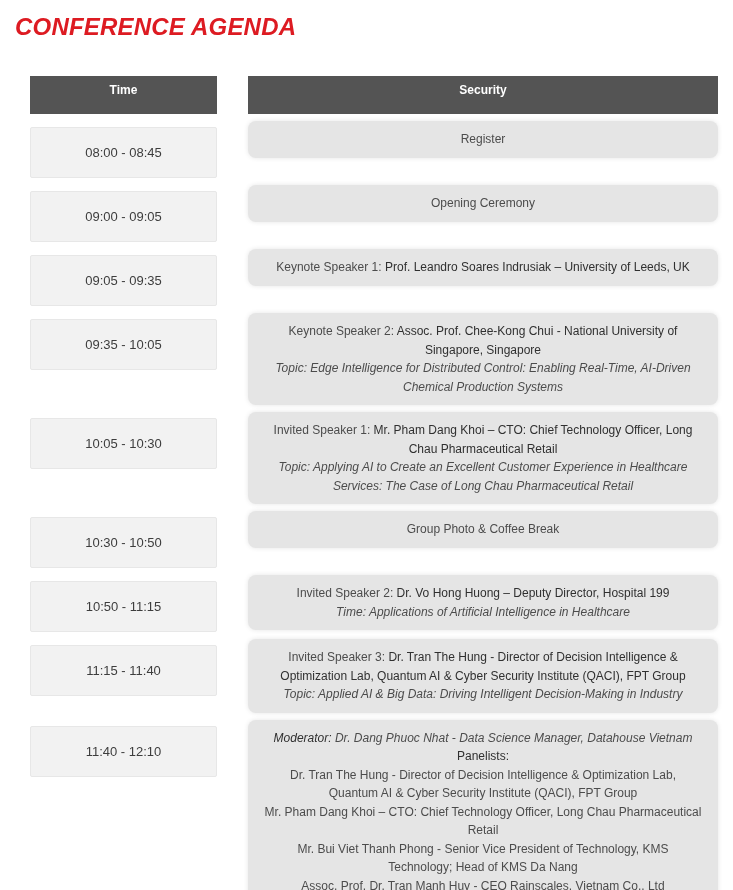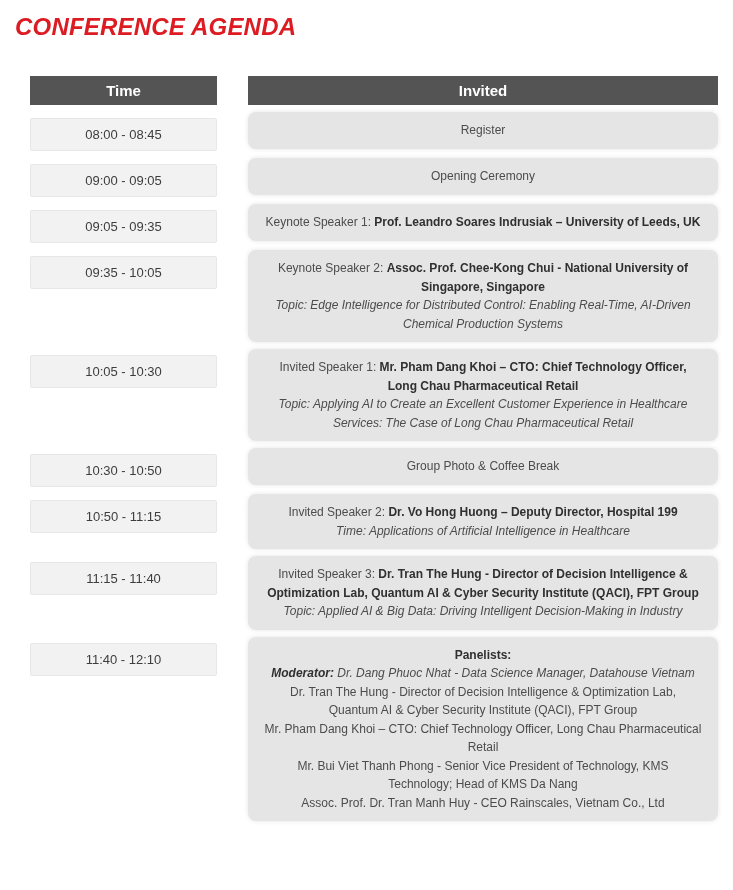--- a/index.html
+++ b/index.html
@@ -39,69 +39,69 @@
   .header-row, .agenda-row {
     display: flex;
     gap: 31px;
     align-items: flex-start;
   }
   .time-col { width: 187px; flex: 0 0 187px; }
   .session-col { flex: 1; }
   .header-cell {
     background: var(--header-bg);
     color: var(--header-text);
-    font-size: 15px;
+    font-size: 12px;
     font-weight: 700;
     text-align: center;
-    height: 29px;
+    height: 38px;
     line-height: 29px;
   }
   .agenda-row { margin-top: 7px; }
   .time-cell {
     width: 187px;
     flex: 0 0 187px;
     margin-top: 6px;
     background: var(--time-bg);
     border: 1px solid var(--time-border);
     border-radius: 2px;
     text-align: center;
     font-size: 13px;
     color: var(--time-text);
-    padding: 8px 0;
+    padding: 17px 0;
     line-height: 15px;
   }
   .session-cell {
     flex: 1;
     background: #e5e5e5;
     border-radius: 8px;
     box-shadow: 0 0 5px rgba(0,0,0,0.10);
     padding: 9px 16px;
     min-height: 37px;
     display: flex;
     flex-direction: column;
     justify-content: center;
     text-align: center;
     font-size: 12px;
     line-height: 18.5px;
     color: var(--session-text);
   }
   .session-line { display: block; }
-  .seg-bold { font-weight: 700; color: var(--session-bold); }
+  .seg-bold { font-weight: 400; color: var(--session-bold); }
   .seg-italic { font-style: italic; }
 </style>
 </head>
 <body>
 
 <div class="page">
   <h1 class="page-title">CONFERENCE AGENDA</h1>
 
   <div class="agenda">
     <div class="header-row">
       <div class="header-cell time-col">Time</div>
-      <div class="header-cell session-col">Invited</div>
+      <div class="header-cell session-col">Security</div>
     </div>
     <div id="rows">
         <div class="agenda-row">
           <div class="time-cell">08:00 - 08:45</div>
           <div class="session-cell">
             <div class="session-line"><span>Register</span></div>
           </div>
         </div>
         <div class="agenda-row">
           <div class="time-cell">09:00 - 09:05</div>
@@ -145,22 +145,22 @@
         <div class="agenda-row">
           <div class="time-cell">11:15 - 11:40</div>
           <div class="session-cell">
             <div class="session-line"><span>Invited Speaker 3: </span><span class="seg-bold">Dr. Tran The Hung - Director of Decision Intelligence &amp; Optimization Lab, Quantum AI &amp; Cyber Security Institute (QACI), FPT Group</span></div>
             <div class="session-line"><span class="seg-italic">Topic: Applied AI &amp; Big Data: Driving Intelligent Decision-Making in Industry</span></div>
           </div>
         </div>
         <div class="agenda-row">
           <div class="time-cell">11:40 - 12:10</div>
           <div class="session-cell">
+            <div class="session-line"><span class="seg-bold seg-italic">Moderator:</span><span class="seg-italic"> Dr. Dang Phuoc Nhat - Data Science Manager, Datahouse Vietnam</span></div>
             <div class="session-line"><span class="seg-bold">Panelists:</span></div>
-            <div class="session-line"><span class="seg-bold seg-italic">Moderator:</span><span class="seg-italic"> Dr. Dang Phuoc Nhat - Data Science Manager, Datahouse Vietnam</span></div>
             <div class="session-line"><span>Dr. Tran The Hung - Director of Decision Intelligence &amp; Optimization Lab, Quantum AI &amp; Cyber Security Institute (QACI), FPT Group</span></div>
             <div class="session-line"><span>Mr. Pham Dang Khoi – CTO: Chief Technology Officer, Long Chau Pharmaceutical Retail</span></div>
             <div class="session-line"><span>Mr. Bui Viet Thanh Phong - Senior Vice President of Technology, KMS Technology; Head of KMS Da Nang</span></div>
             <div class="session-line"><span>Assoc. Prof. Dr. Tran Manh Huy - CEO Rainscales, Vietnam Co., Ltd</span></div>
           </div>
         </div>
       </div>
   </div>
 </div>
 

